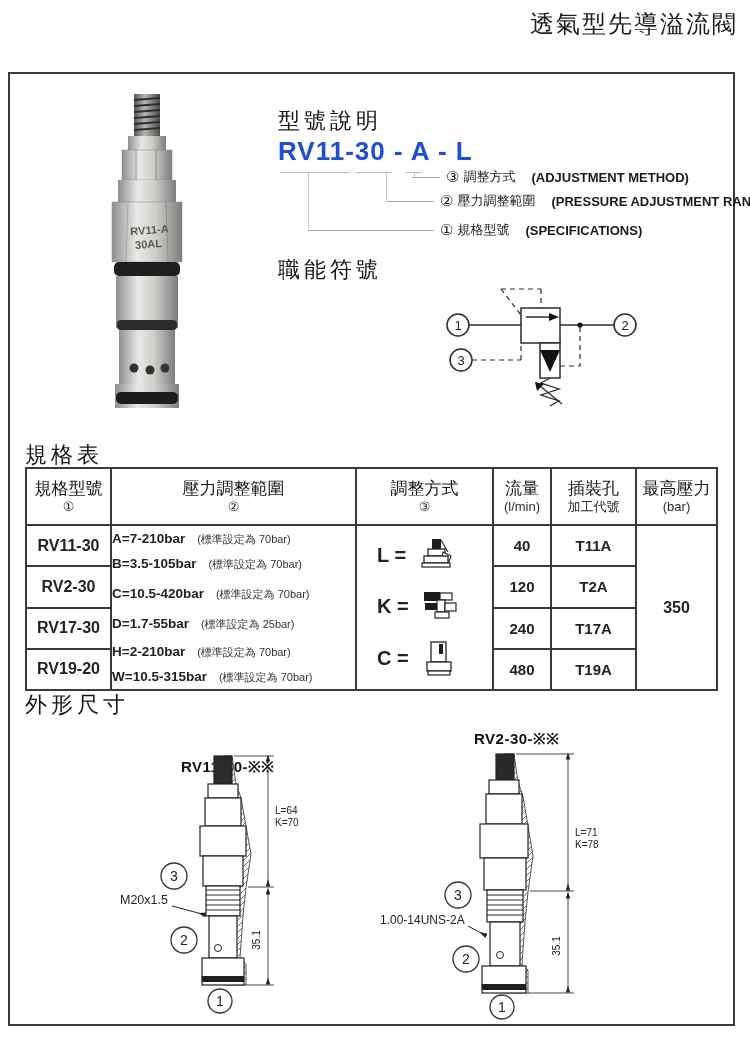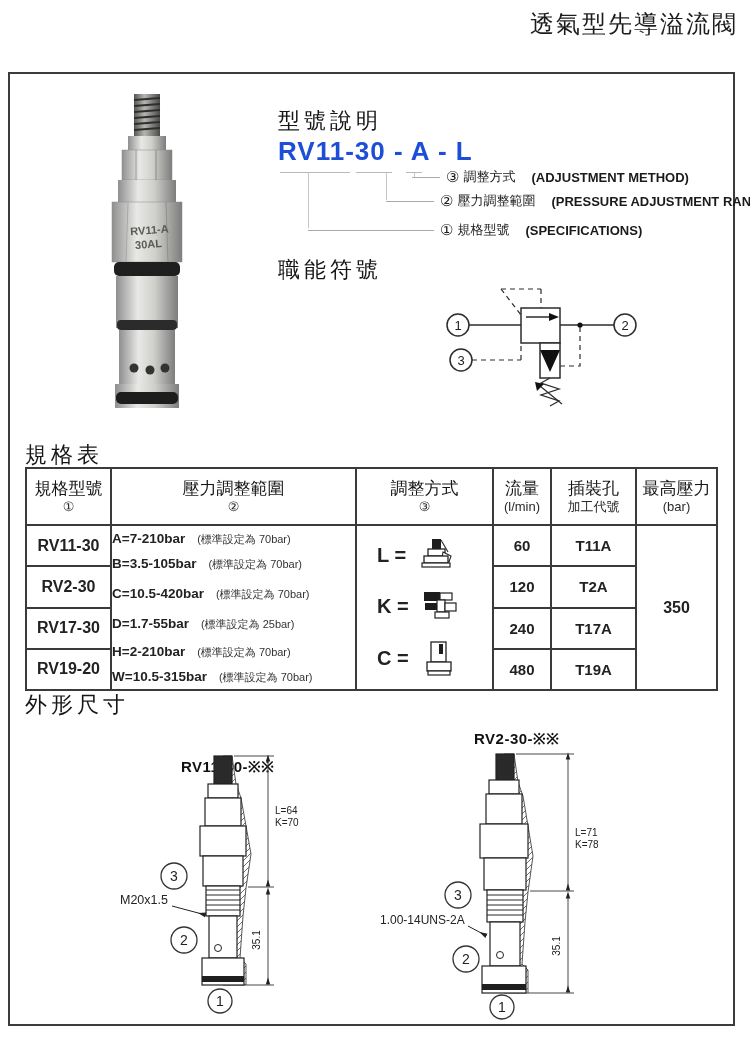--- a/index.html
+++ b/index.html
@@ -238,21 +238,21 @@
           <span class="lbl">C =</span>
           <svg width="32" height="36" viewBox="0 0 32 36">
             <rect x="8" y="1" width="15" height="20" fill="#fff" stroke="#222" stroke-width="1.3"></rect>
             <rect x="16" y="3" width="4" height="10" fill="#1d1d1d"></rect>
             <rect x="4" y="21" width="24" height="9" fill="#fff" stroke="#222" stroke-width="1.3"></rect>
             <rect x="5" y="30" width="22" height="4" fill="#fff" stroke="#222" stroke-width="1.2"></rect>
           </svg>
         </div>
       </div>
     </td>
-    <td class="num-cell">60</td>
+    <td class="num-cell">40</td>
     <td class="num-cell">T11A</td>
     <td class="maxp-cell" rowspan="4">350</td>
   </tr>
   <tr style="height:39px">
     <td class="model-cell">RV2-30</td>
     <td class="num-cell">120</td>
     <td class="num-cell">T2A</td>
   </tr>
   <tr style="height:39px">
     <td class="model-cell">RV17-30</td>

